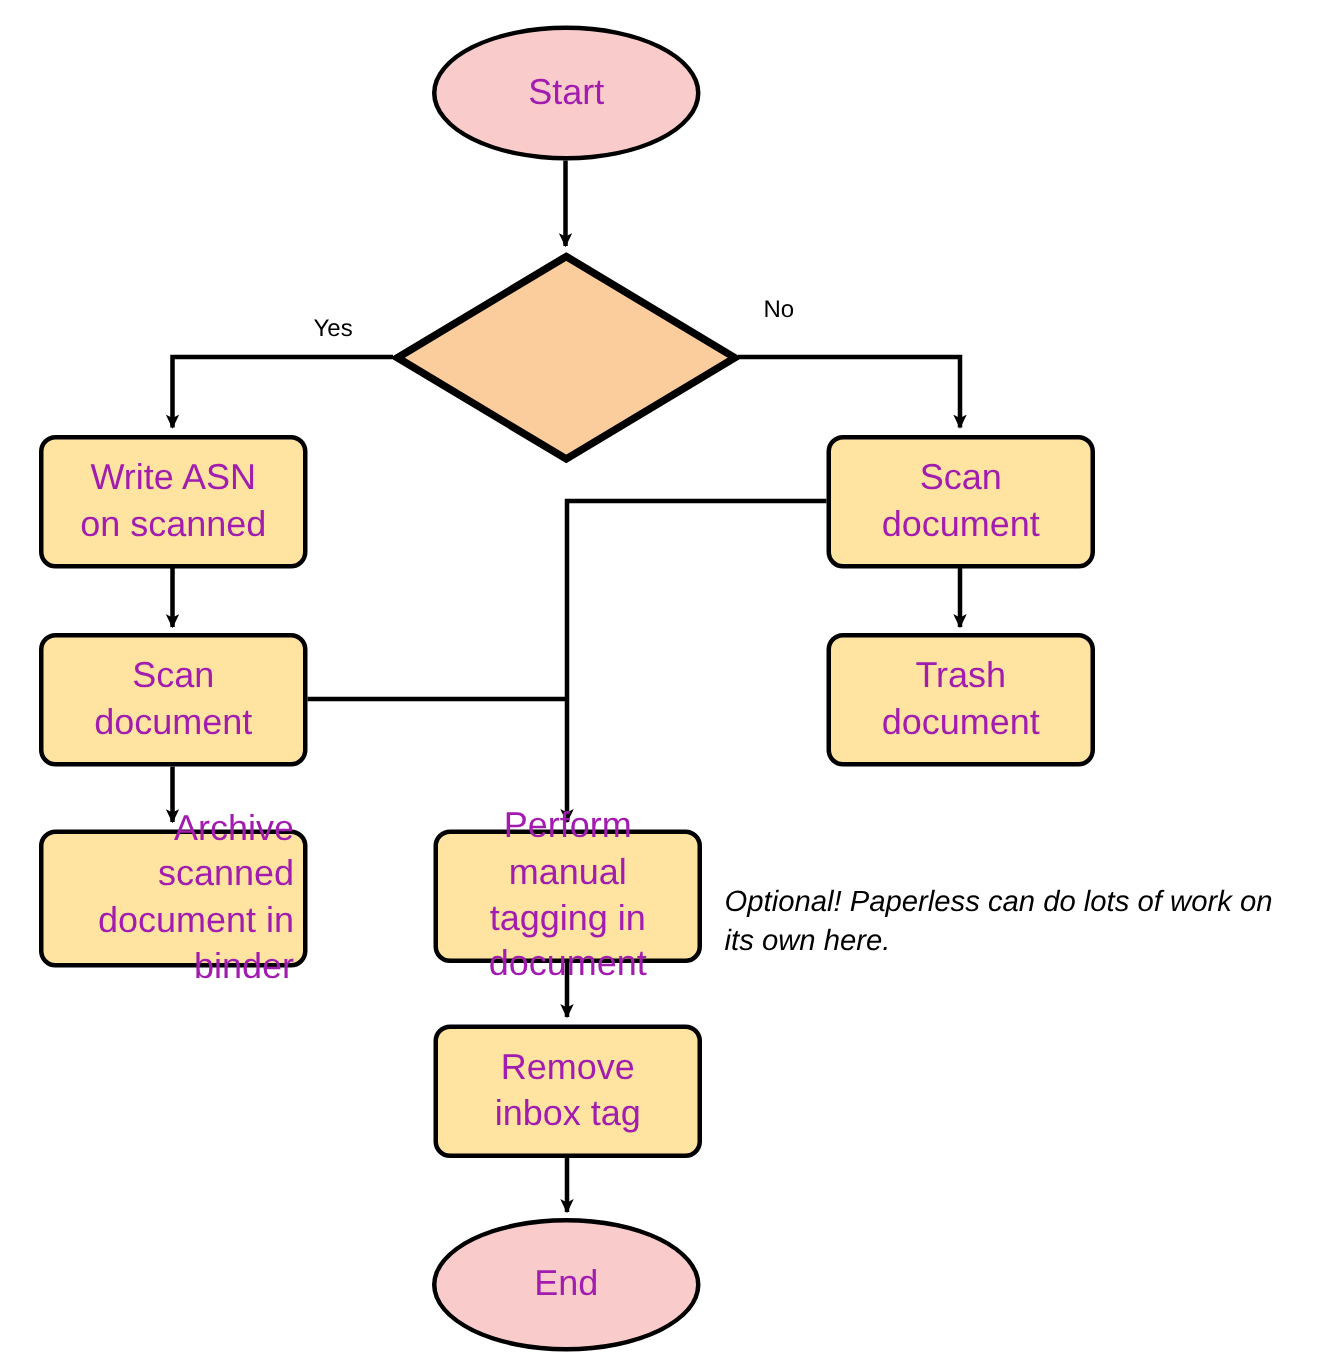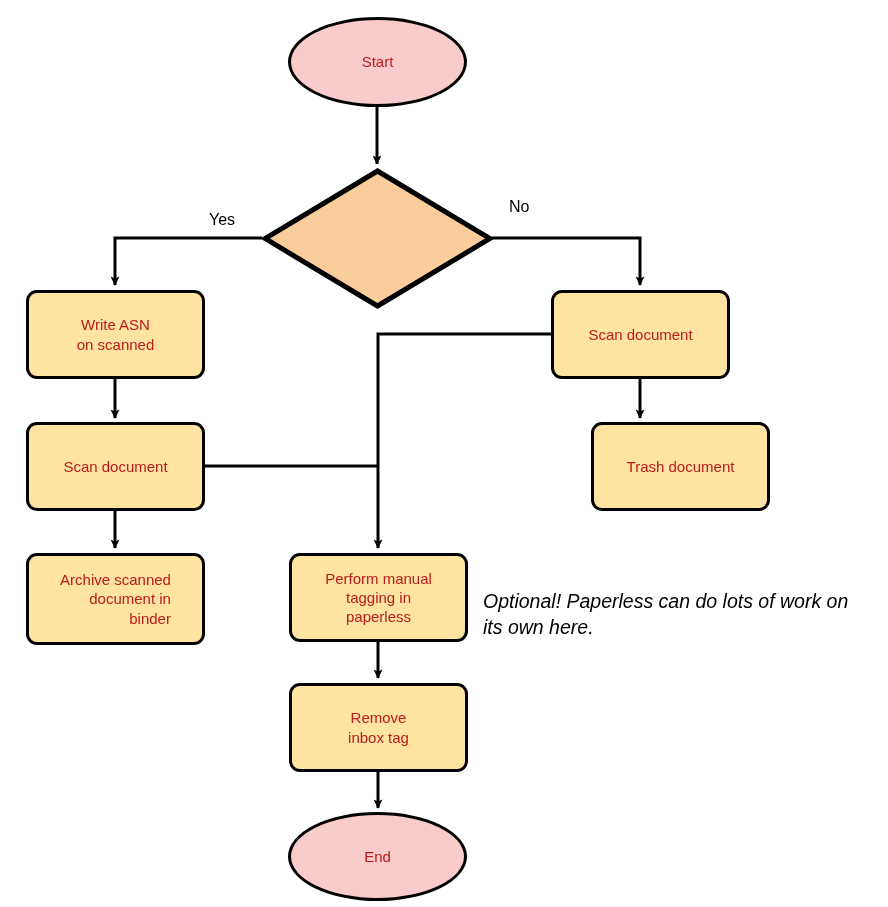--- a/index.html
+++ b/index.html
@@ -26,22 +26,22 @@
     width: 888px;
     height: 907px;
   }
   .node {
     position: absolute;
     box-sizing: border-box;
     display: flex;
     align-items: center;
     justify-content: center;
     text-align: center;
-    color: #b91c1c;
-    font-size: 15px;
+    color: #a21caf;
+    font-size: 24px;
     line-height: 1.28;
     z-index: 3;
   }
   .node-process {
     border: 3.5px solid #000000;
     border-radius: 11px;
     background: #FFE3A0;
   }
   .node-terminal {
     border: 3.5px solid #000000;
@@ -146,28 +146,28 @@
   <div class="node node-process" style="left:26px; top:553px; width:179px; height:92px;text-align:right;">
     <span class="node-label">Archive scanned
 document in
 binder</span>
   </div>
 
   <div class="node node-process" style="left:551px; top:290px; width:179px; height:89px;">
     <span class="node-label">Scan document</span>
   </div>
 
-  <div class="node node-process" style="left:551px; top:422px; width:179px; height:89px;margin-left:40px;">
+  <div class="node node-process" style="left:551px; top:422px; width:179px; height:89px;">
     <span class="node-label">Trash document</span>
   </div>
 
   <div class="node node-process" style="left:289px; top:553px; width:179px; height:89px;">
     <span class="node-label">Perform manual
 tagging in
-paperless</span>
+document</span>
   </div>
 
   <div class="node node-terminal" style="left:288px; top:812px; width:179px; height:89px;">
     <span class="node-label">End</span>
   </div>
 
   <div class="node node-process" style="left:289px; top:683px; width:179px; height:89px;">
     <span class="node-label">Remove
 inbox tag</span>
   </div>

